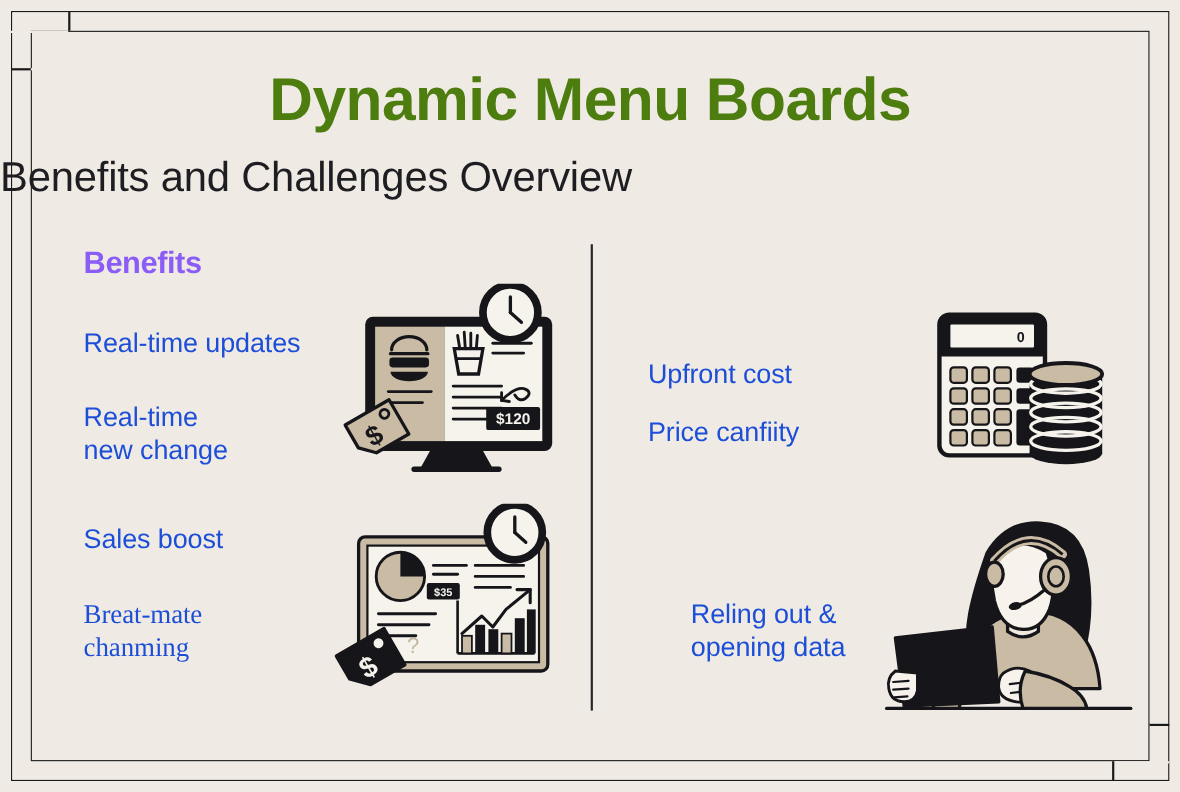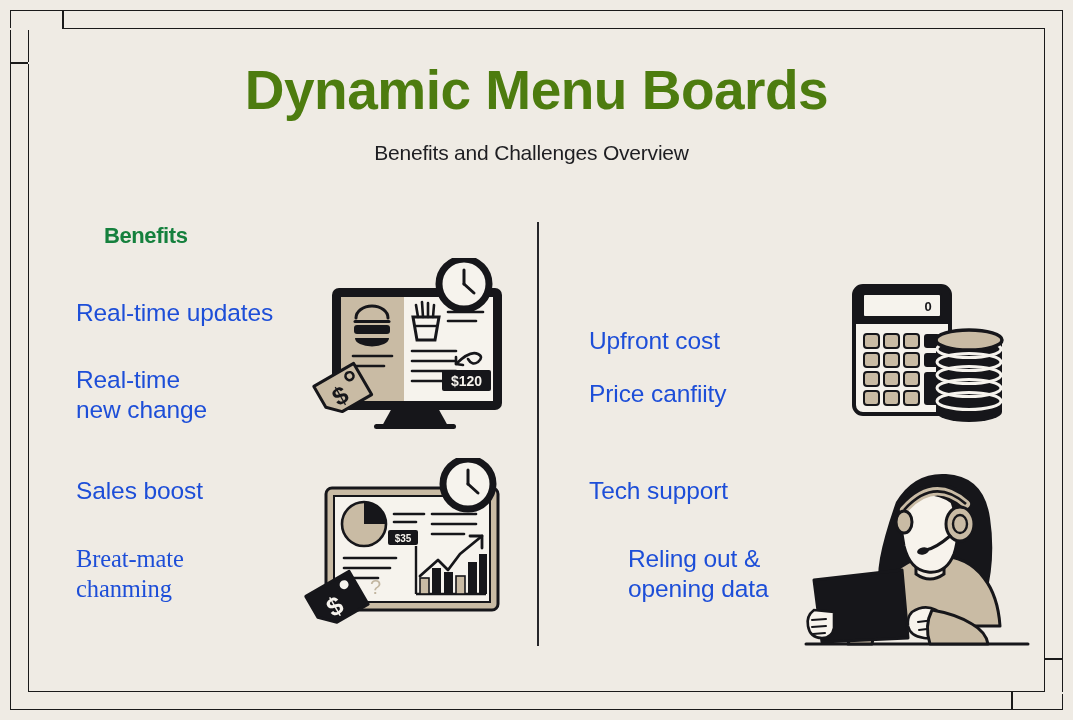--- a/index.html
+++ b/index.html
@@ -27,38 +27,37 @@
 
   
   .title {
     position:absolute; left:0; top:62px; width:1073px;
     text-align:center;
     font-size:55px; font-weight:700; letter-spacing:-0.5px;
     color:#4d7c0f; line-height:1.05;
   }
   .subtitle {
     position:absolute; left:0; top:141px; width:1063px;
-    text-align:center;
-    font-size:21px; font-weight:400; letter-spacing:-0.2px;
+    text-align:left;
+    font-size:38px; font-weight:400; letter-spacing:-0.2px;
     color:#1e1e22;
   }
 
   
   .divider {
     position:absolute; left:537px; top:222px;
     width:1.6px; height:424px;
     background:#26262a;
   }
 
   
   .col-head {
     position:absolute;
-    font-size:22px; font-weight:700; letter-spacing:-0.4px;
-    color:#15803d;
-    margin-left:28px;
+    font-size:28px; font-weight:700; letter-spacing:-0.4px;
+    color:#8b5cf6;
   }
   .col-head.left  { left:76px;  top:223px; }
   .col-head.right { left:589px; top:223px; }
 
   .item {
     position:absolute;
     font-size:24.5px; font-weight:400; color:#1d4ed8;
     line-height:1.23; letter-spacing:-0.1px;
   }
   .b1 { left:76px;  top:298px; }
@@ -103,21 +102,20 @@
   <div class="divider"></div>
 
   <div class="col-head left">Benefits</div>
   <div class="item b1">Real-time updates</div>
   <div class="item b2">Real-time<br>new change</div>
   <div class="item b3">Sales boost</div>
   <div class="item b4">Breat-mate<br>chanming</div>
 
   <div class="item c1">Upfront cost</div>
   <div class="item c2">Price canfiity</div>
-  <div class="item c3">Tech support</div>
   <div class="item c4">Reling out &amp;<br>opening data</div>
 
   <div class="illu illu-monitor">
     <svg viewBox="0 0 238 182">
 
       <path d="M96 150 L142 150 L152 168 L86 168 Z" fill="#16161a"></path>
       <rect x="78" y="166" width="82" height="5" rx="2.5" fill="#16161a"></rect>
 
       <rect x="36" y="30" width="170" height="122" rx="7" fill="#16161a"></rect>
 

